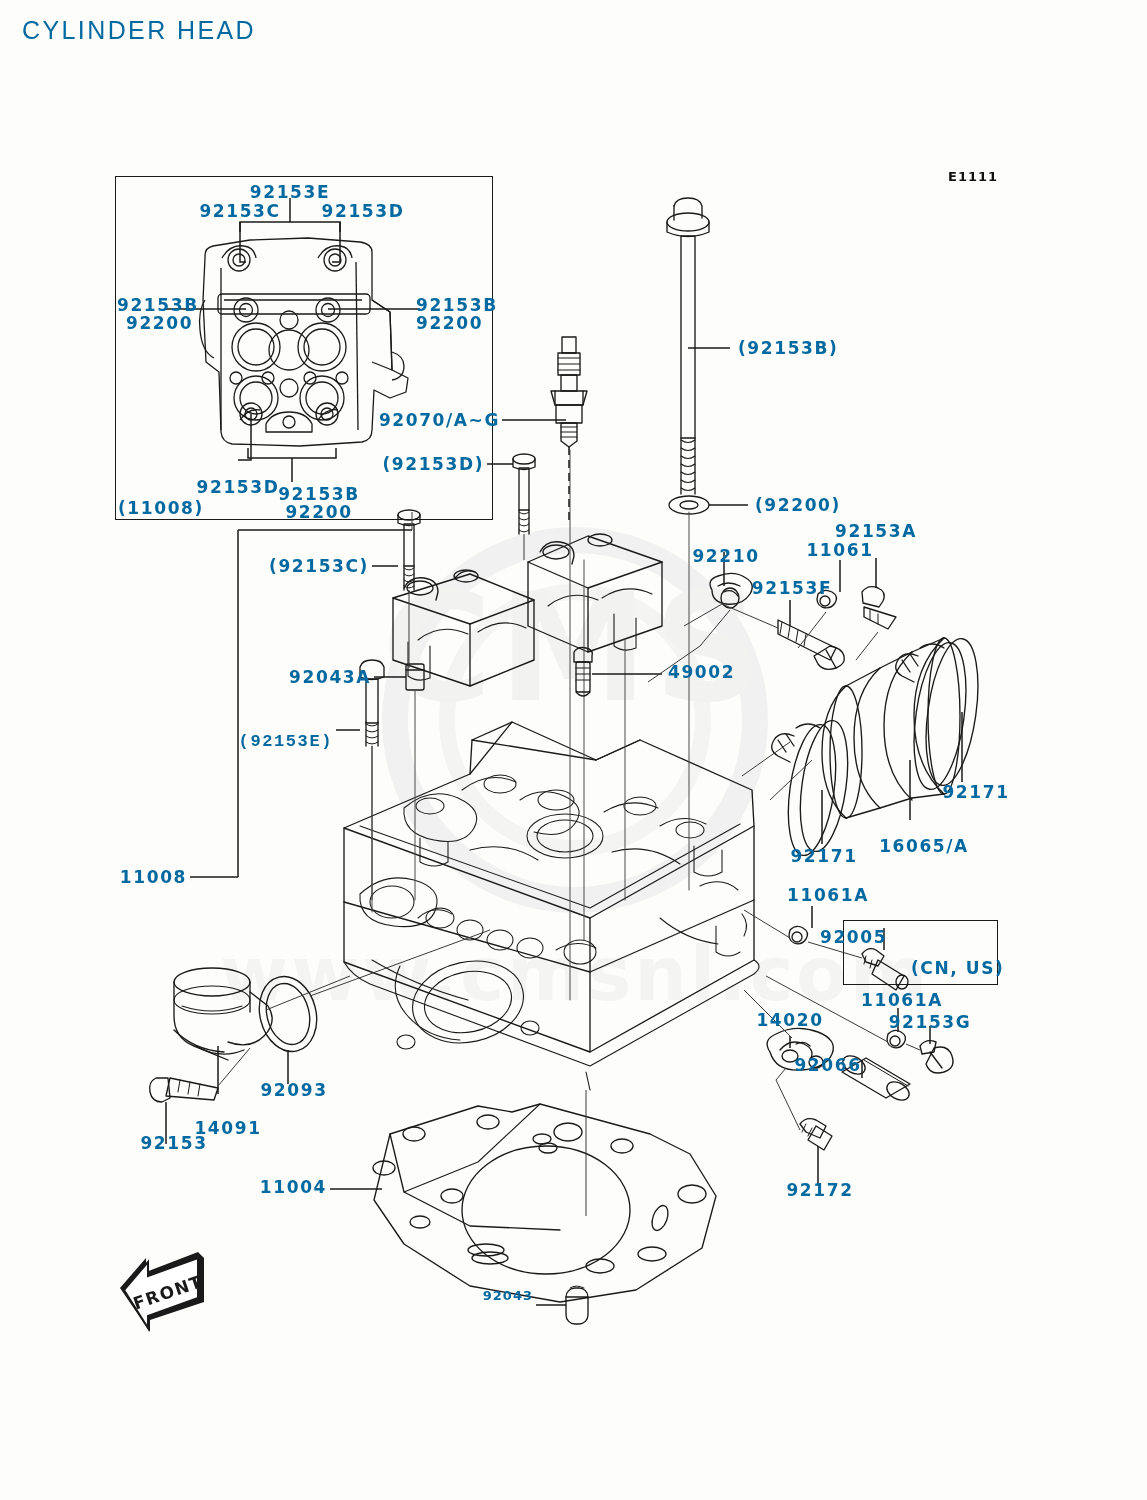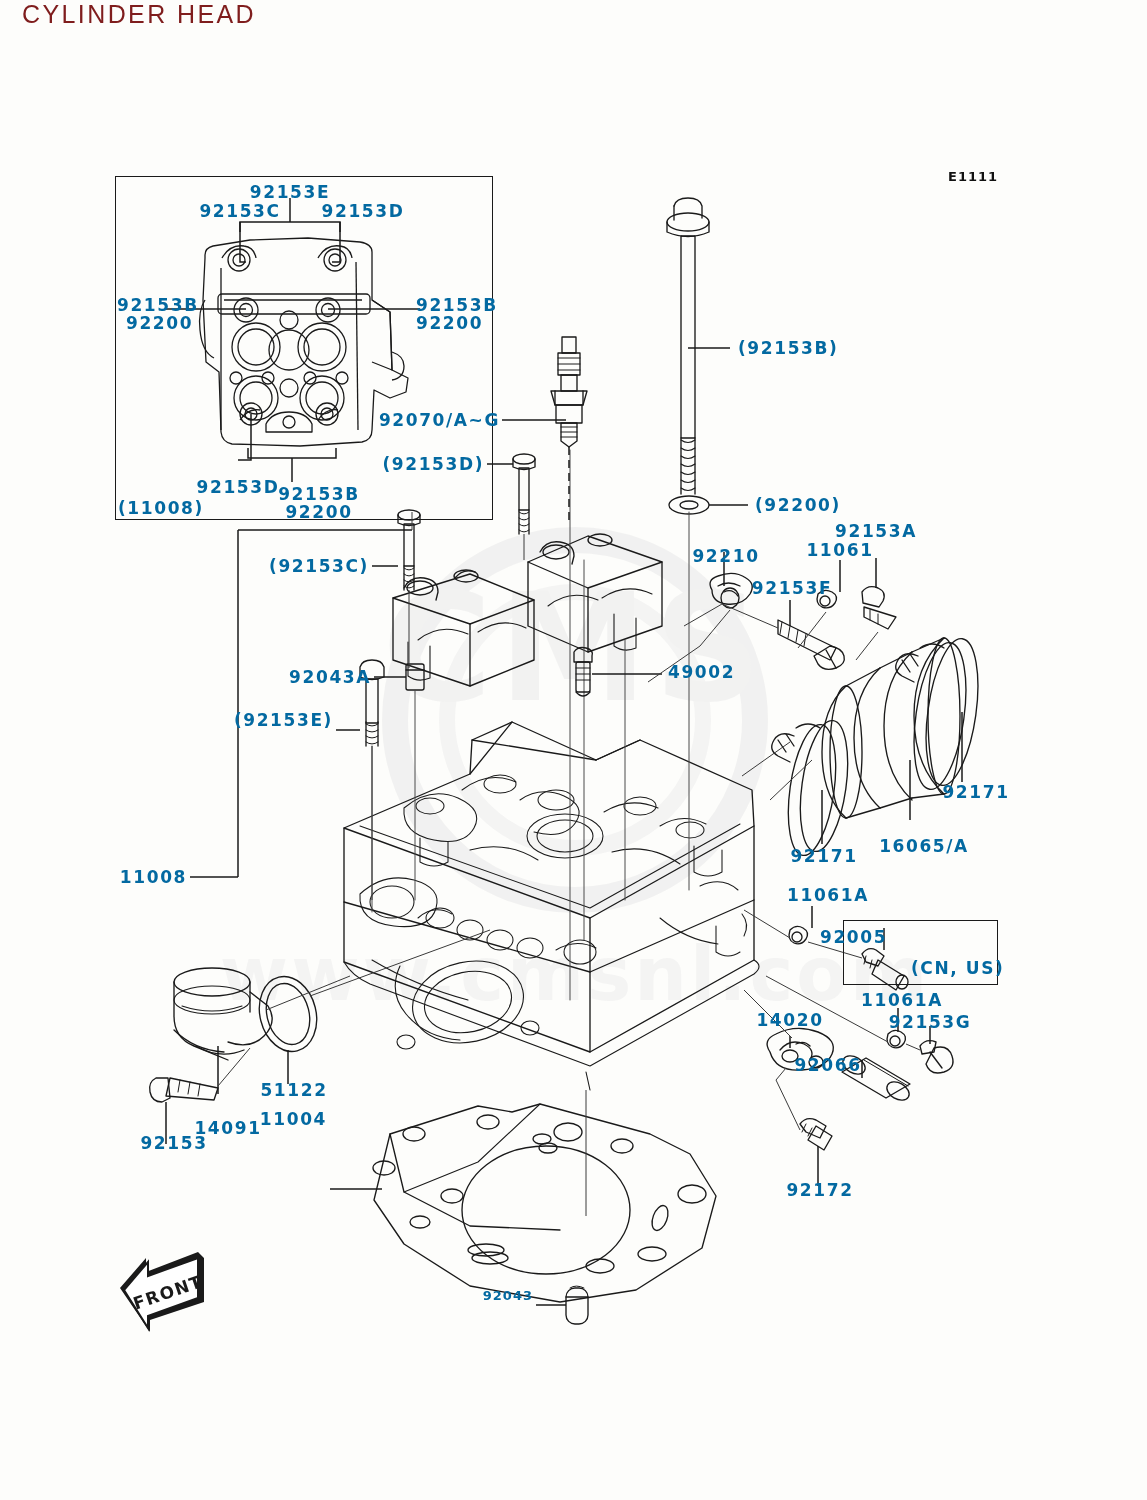--- a/index.html
+++ b/index.html
@@ -8,23 +8,23 @@
     width:1147px;height:1500px;
     background:#fdfdfb;
     font-family:"Liberation Sans", sans-serif;
     overflow:hidden;
     position:relative;
   }
   #page{position:relative;width:1147px;height:1500px;}
 
   
   .page-title{
-    position:absolute;left:22px;top:0;
+    position:absolute;left:22px;top:16px;
     font-size:25px;letter-spacing:2.4px;
-    color:#7f1d1d;font-weight:400;
+    color:#0369a1;font-weight:400;
     font-family:"Liberation Sans", sans-serif;
     white-space:nowrap;
   }
   .fig-code{
     position:absolute;left:948px;top:169px;
     font-size:13px;font-weight:bold;color:#111;
     letter-spacing:1px;
     font-family:"DejaVu Sans", sans-serif;
   }
 
@@ -653,44 +653,44 @@
       <path d="M412 530 L412 512"></path>
     </g>
   </svg>
 
   <div class="lbl" style="left:738px;top:338px;">(92153B)</div>
   <div class="lbl" style="left:755px;top:495px;">(92200)</div>
   <div class="lbl r" style="left:500px;top:410px;">92070/A~G</div>
   <div class="lbl r" style="left:484px;top:454px;">(92153D)</div>
   <div class="lbl r" style="left:369px;top:556px;">(92153C)</div>
   <div class="lbl r" style="left:371px;top:667px;">92043A</div>
-  <div class="lbl r" style="left:333px;top:710px;">(92153E)</div>
+  <div class="lbl r" style="left:333px;top:732px;font-family:Liberation Mono, monospace;">(92153E)</div>
   <div class="lbl r" style="left:187px;top:867px;">11008</div>
 
   <div class="lbl c" style="left:726px;top:530px;margin-top:16px;">92210</div>
   <div class="lbl c" style="left:840px;top:540px;">11061</div>
   <div class="lbl c" style="left:876px;top:521px;">92153A</div>
   <div class="lbl c" style="left:792px;top:578px;">92153F</div>
 
   <div class="lbl" style="left:668px;top:662px;">49002</div>
   <div class="lbl c" style="left:976px;top:782px;">92171</div>
   <div class="lbl c" style="left:924px;top:836px;">16065/A</div>
   <div class="lbl c" style="left:824px;top:846px;">92171</div>
 
   <div class="lbl c" style="left:828px;top:885px;">11061A</div>
   <div class="lbl c" style="left:902px;top:990px;">11061A</div>
   <div class="lbl c" style="left:930px;top:1012px;">92153G</div>
   <div class="lbl c" style="left:828px;top:1055px;">92066</div>
   <div class="lbl c" style="left:790px;top:1010px;">14020</div>
   <div class="lbl c" style="left:820px;top:1180px;">92172</div>
 
-  <div class="lbl c" style="left:294px;top:1080px;">51122</div>
+  <div class="lbl c" style="left:294px;top:1080px;">92093</div>
   <div class="lbl c" style="left:228px;top:1118px;">14091</div>
   <div class="lbl c" style="left:174px;top:1133px;">92153</div>
-  <div class="lbl r" style="left:327px;top:1109px;">11004</div>
+  <div class="lbl r" style="left:327px;top:1177px;">11004</div>
   <div class="lbl r xs" style="left:533px;top:1288px;">92043</div>
 
   <div class="box" style="left:843px;top:920px;width:155px;height:65px;"></div>
   <div class="lbl" style="left:820px;top:927px;">92005</div>
   <div class="lbl" style="left:911px;top:958px;">(CN, US)</div>
 
   <div class="front-arrow">
     <svg viewBox="0 0 100 105" width="100" height="105">
 
       <path d="M8 56 L34 26 L34 40 L86 20 L92 26 L92 70 L38 88 L38 100 Z" fill="#1a1a1a"></path>

